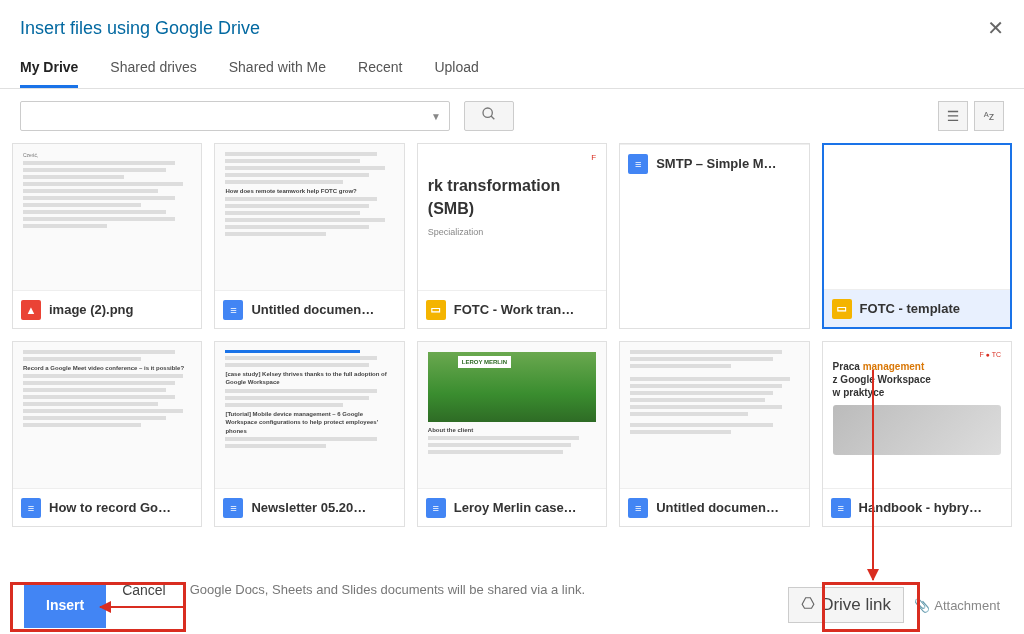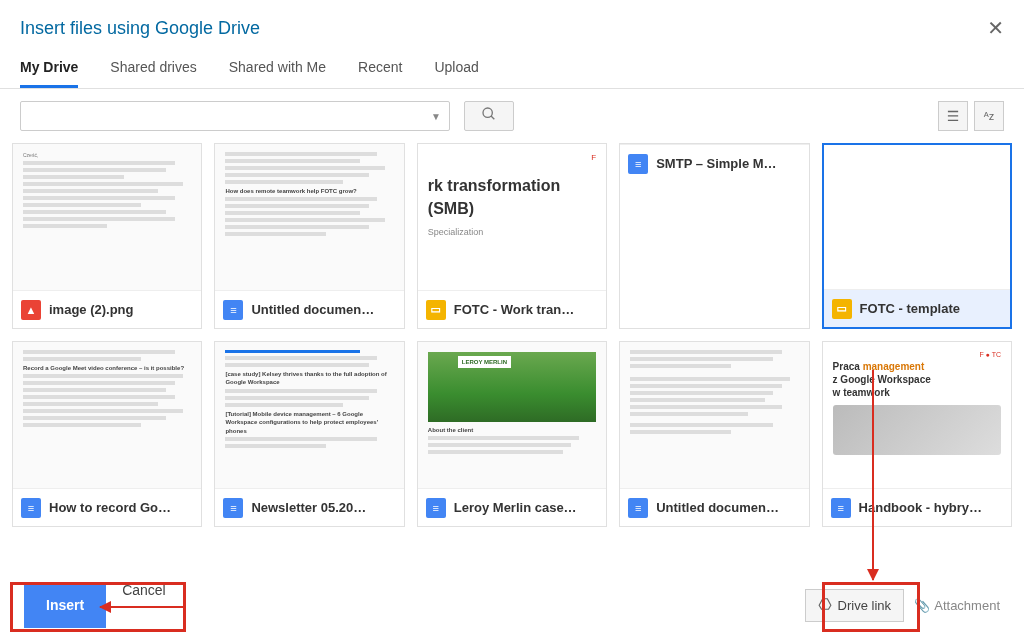--- a/index.html
+++ b/index.html
@@ -220,21 +220,21 @@
     .note {
       margin-left: 24px;
       font-size: 13px;
       color: #777;
     }
     .attach-group { display:flex; gap:10px; align-items:center; }
     .attach-btn {
       border: 1px solid #ccc;
       background: #f5f5f5;
       padding: 7px 12px;
-      font-size: 13px;
+      font-size: 17px;
       color: #444;
       display: flex;
       align-items: center;
       gap: 6px;
       cursor: pointer;
     }
     .attach-plain {
       font-size: 13px;
       color: #888;
       display: flex;
@@ -478,36 +478,37 @@
         <div class="ftitle">Untitled documen…</div>
       </div>
     </div>
 
     <div class="card">
       <div class="thumb handbook-thumb" style="background:#fff;">
         <div style="text-align:right;font-size:7px;color:#d92d20;">F ● TC</div>
         <div class="ht-title">
           <span>Praca </span><span class="hy">management</span><br>
           <span>z Google Workspace</span><br>
-          <span>w teamwork</span>
+          <span>w praktyce</span>
         </div>
         <div class="ht-img"></div>
       </div>
       <div class="cap">
         <div class="ficon docs">≡</div>
         <div class="ftitle">Handbook - hybry…</div>
       </div>
     </div>
 
   </div>
 </div>
 
 <div class="bottom-bar">
   <button class="btn-primary">Insert</button>
   <span class="btn-link">Cancel</span>
+  <span class="note">Google Docs, Sheets and Slides documents will be shared via a link.</span>
   <div class="spacer"></div>
   <div class="attach-group">
     <div class="attach-btn">
       <span>
         <svg width="14" height="14" viewBox="0 0 24 24" fill="none" stroke="#666" stroke-width="2">
             <polygon points="8 3 16 3 22 14 18 21 6 21 2 14"></polygon>
           </svg>
       </span>
       <span>Drive link</span>
     </div>

